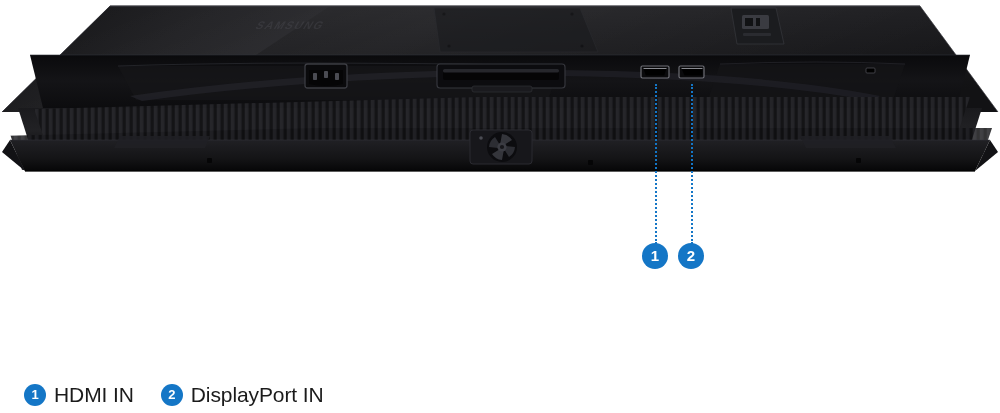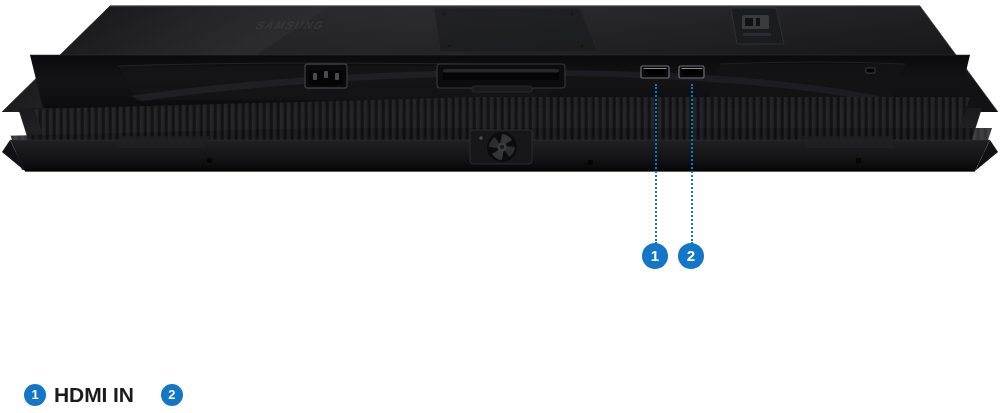--- a/index.html
+++ b/index.html
@@ -72,21 +72,21 @@
     background: #1476c6;
     color: #ffffff;
     font-size: 13px;
     font-weight: 700;
     line-height: 22px;
     text-align: center;
     flex: 0 0 auto;
   }
   .legend-label {
     font-size: 21px;
-    font-weight: 700;
+    font-weight: 400;
     color: #1b1b1b;
     white-space: nowrap;
     letter-spacing: -0.1px;
   }
 </style>
 </head>
 <body>
 
 <div id="stage">
 
@@ -273,17 +273,18 @@
 
   <div id="legend">
 
     <div class="legend-item">
       <div class="legend-badge">1</div>
       <div class="legend-label">HDMI IN</div>
     </div>
 
     <div class="legend-item">
       <div class="legend-badge">2</div>
+      <div class="legend-label">DisplayPort IN</div>
     </div>
 
   </div>
 
 </div>
 
 </body></html>

